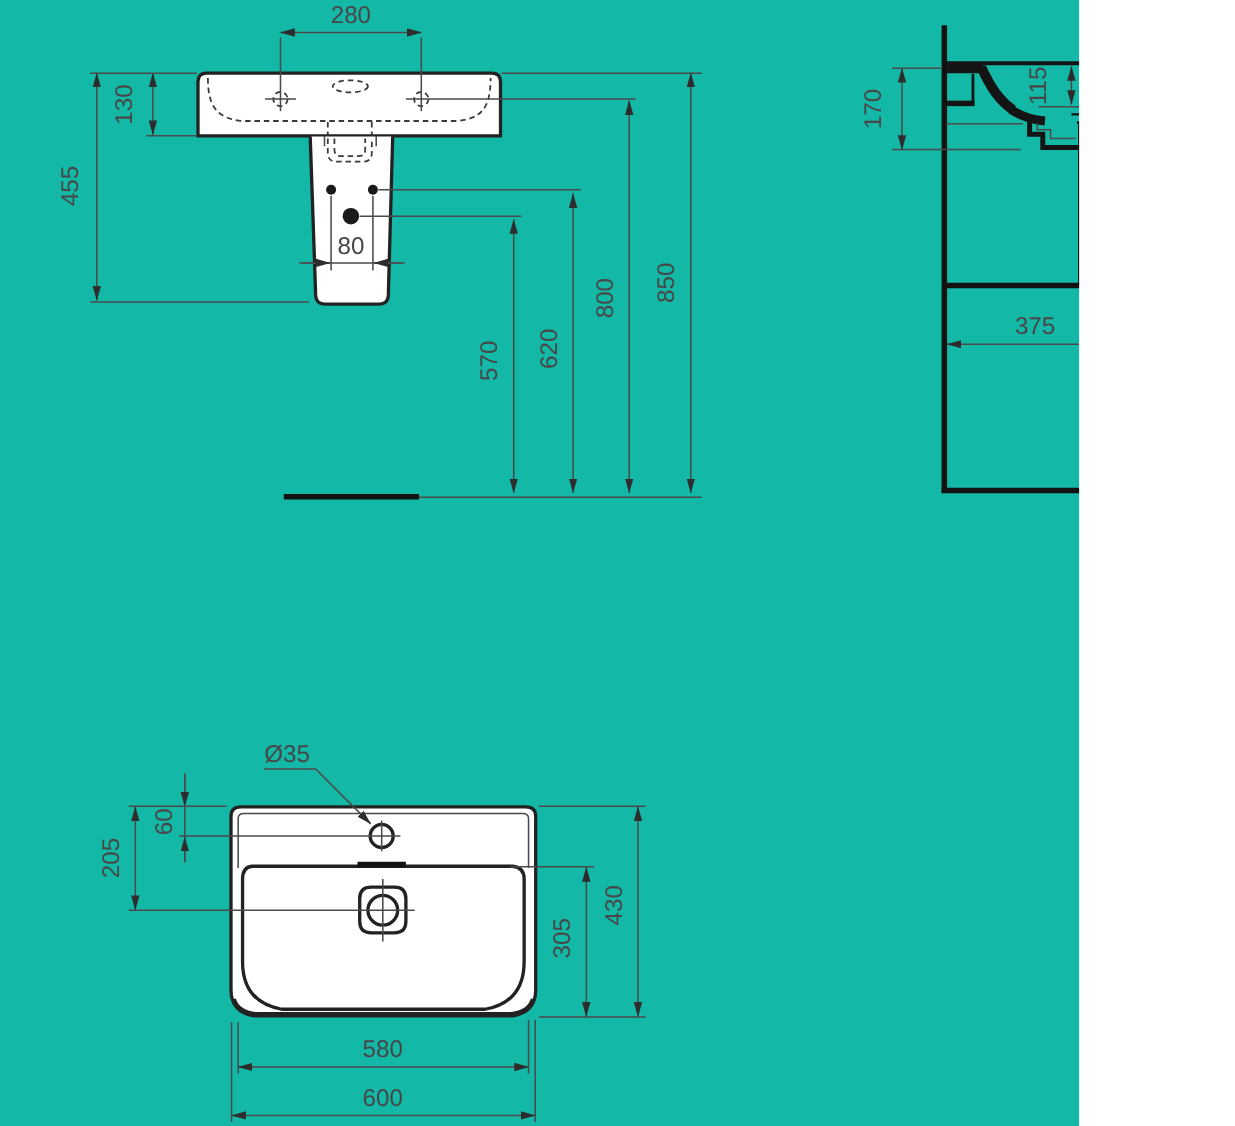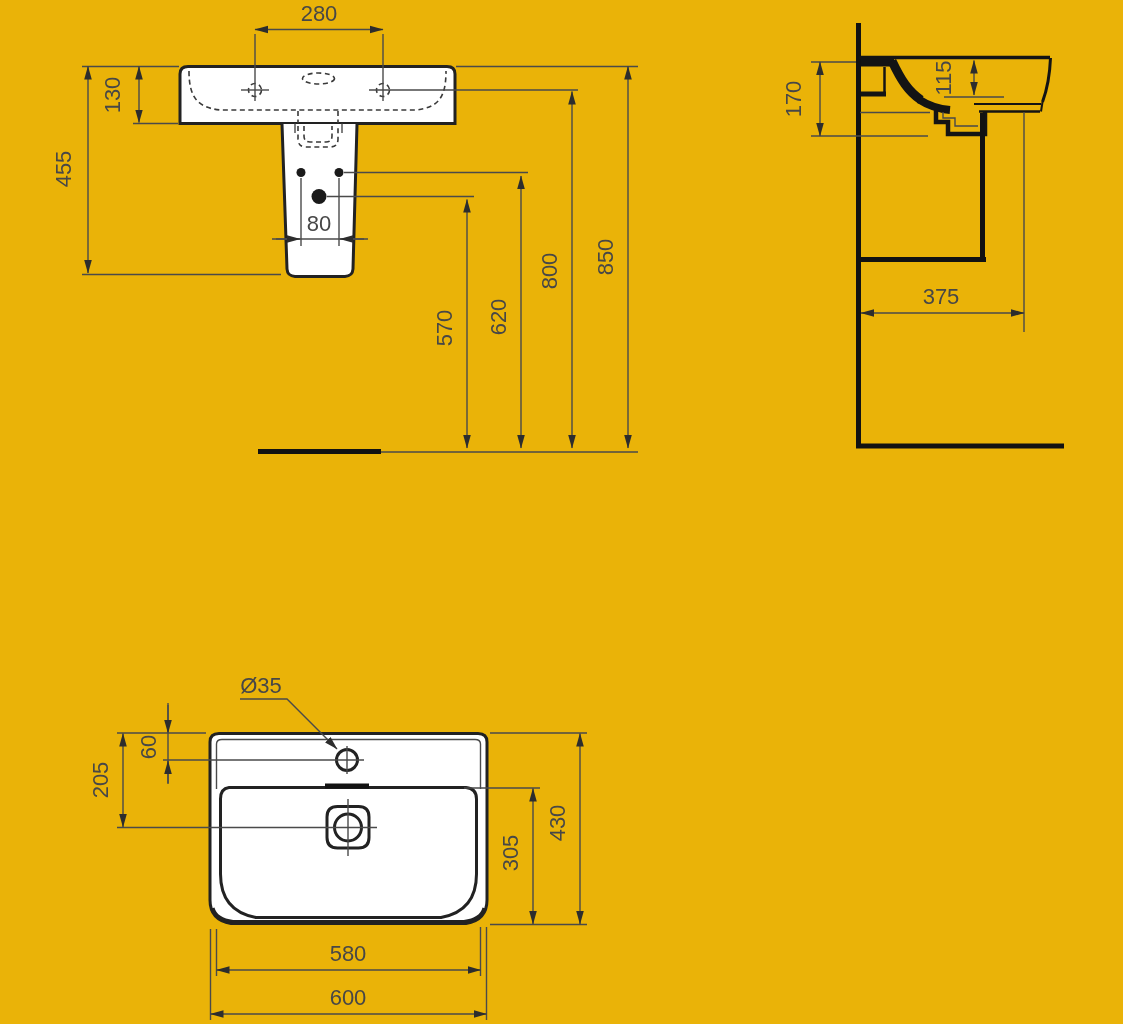--- a/index.html
+++ b/index.html
@@ -1,16 +1,16 @@
 <!DOCTYPE html>
 <html><head>
 <meta charset="utf-8">
 <style>
   html,body{margin:0;padding:0;background:#ffffff;}
-  .page{position:relative;width:1123px;height:1024px;background:#eab308;overflow:hidden;
+  .page{position:relative;width:981px;height:1024px;background:#14b8a6;overflow:hidden;
         font-family:"Liberation Sans",sans-serif;}
   svg{position:absolute;top:0;left:0;}
   svg text{font-family:"Liberation Sans",sans-serif;font-size:22px;fill:#474747;
            text-anchor:middle;}
   .thin{stroke:#4a4a4a;stroke-width:1.4;fill:none;}
   .med{stroke:#222;stroke-width:3;fill:none;}
   .medf{stroke:#222;stroke-width:3;fill:#fff;}
   .thick{stroke:#121212;stroke-width:5;fill:none;}
   .dash{stroke:#3a3a3a;stroke-width:1.6;fill:none;stroke-dasharray:5 3.5;}
   .hole{fill:#1a1a1a;stroke:none;}

